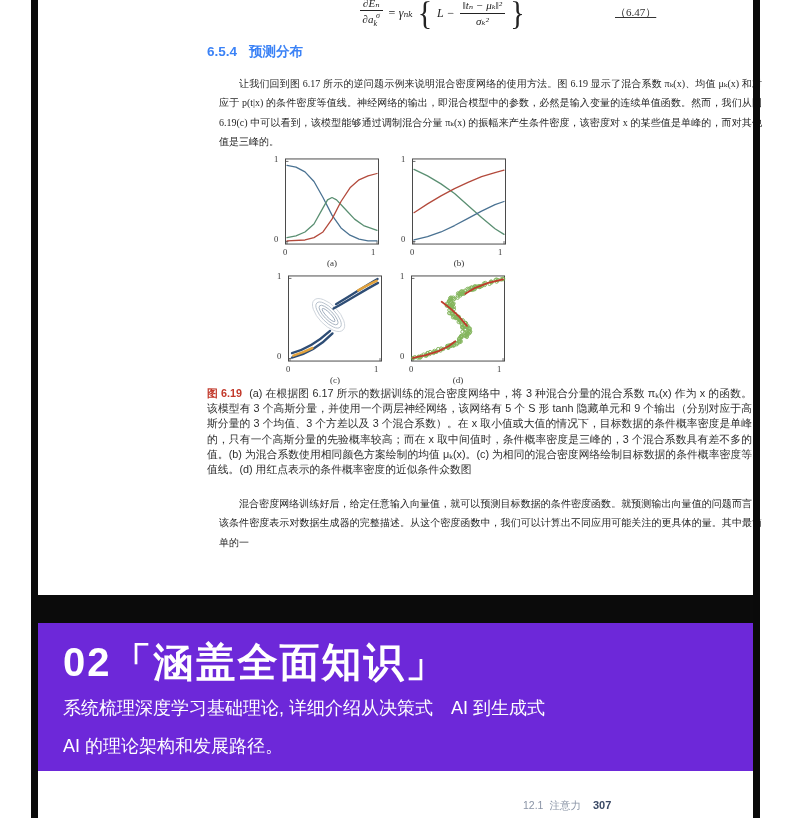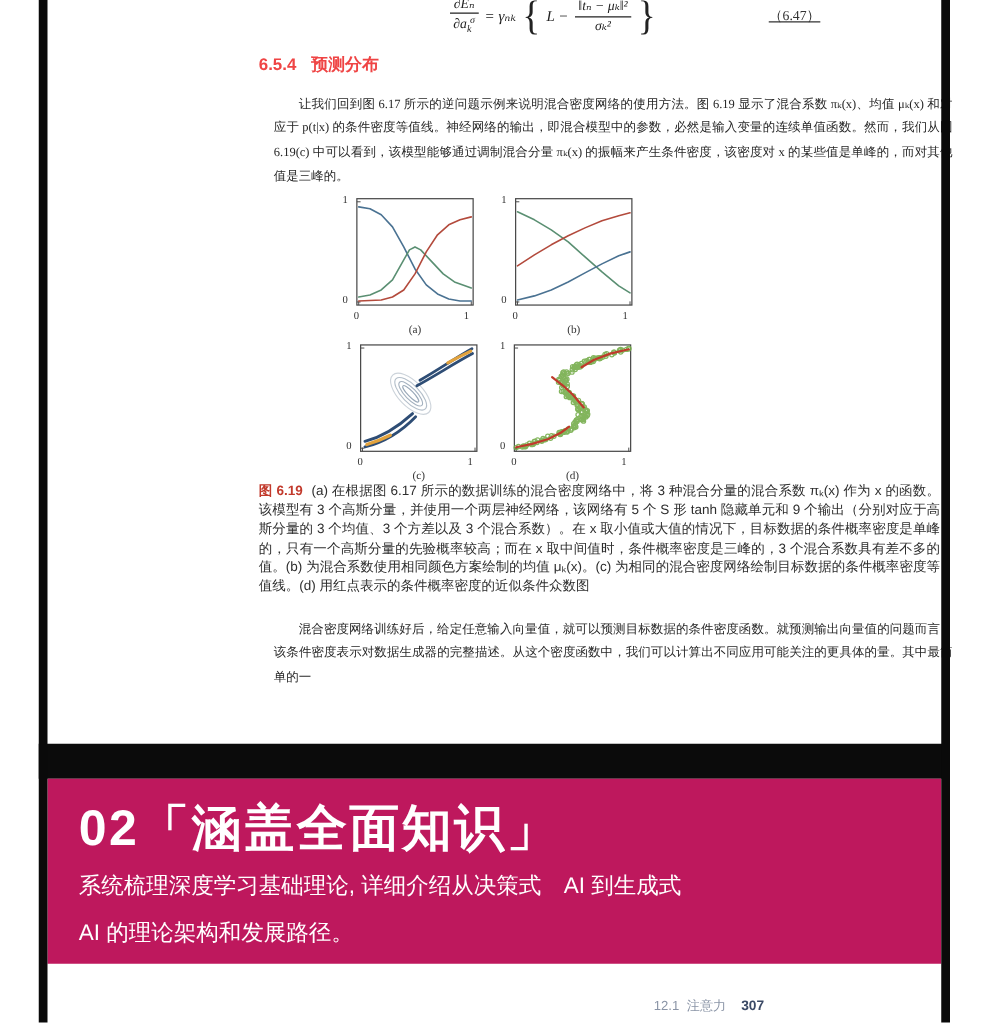--- a/index.html
+++ b/index.html
@@ -19,21 +19,21 @@
   .frac .num{border-bottom:1px solid #222;padding:0 3px 1px 3px;}
   .frac .den{padding-top:1px;}
   .frac sub{font-size:8px;}
   .frac sup{font-size:8px;margin-left:-1px;}
   .brace{font-size:30px;font-style:normal;font-weight:300;color:#222;transform:scaleY(1.1);}
   .eqmid{font-size:12px;}
   .eq-number{position:absolute;left:577px;top:5px;font-size:11px;color:#333;text-decoration:underline;}
 
   
   .section-heading{position:absolute;left:169px;top:43px;font-family:"Liberation Sans","DejaVu Sans",sans-serif;
-                   font-weight:bold;font-size:13.5px;color:#ef4444;}
+                   font-weight:bold;font-size:13.5px;color:#3b82f6;}
   .section-heading .st{margin-left:12px;}
   .para{position:absolute;left:169px;width:543px;margin:12px;font-size:10px;line-height:19.4px;
         color:#262626;text-align:justify;text-indent:2em;}
   #p1{top:62px;}
   #p2{top:482px;}
 
   
   .subplot{position:absolute;width:94px;height:87px;}
   .subplot svg{display:block;width:94px;height:87px;overflow:visible;}
   .frame{fill:none;stroke:#4a4a4a;stroke-width:1;}
@@ -371,21 +371,21 @@
 
     <p class="caption">
       <span class="cap-label">图 6.19</span><span>(a) 在根据图 6.17 所示的数据训练的混合密度网络中，将 3 种混合分量的混合系数 πₖ(x) 作为 x 的函数。该模型有 3 个高斯分量，并使用一个两层神经网络，该网络有 5 个 S 形 tanh 隐藏单元和 9 个输出（分别对应于高斯分量的 3 个均值、3 个方差以及 3 个混合系数）。在 x 取小值或大值的情况下，目标数据的条件概率密度是单峰的，只有一个高斯分量的先验概率较高；而在 x 取中间值时，条件概率密度是三峰的，3 个混合系数具有差不多的值。(b) 为混合系数使用相同颜色方案绘制的均值 μₖ(x)。(c) 为相同的混合密度网络绘制目标数据的条件概率密度等值线。(d) 用红点表示的条件概率密度的近似条件众数图</span>
     </p>
 
     <p class="para" id="p2">混合密度网络训练好后，给定任意输入向量值，就可以预测目标数据的条件密度函数。就预测输出向量值的问题而言，该条件密度表示对数据生成器的完整描述。从这个密度函数中，我们可以计算出不同应用可能关注的更具体的量。其中最简单的一</p>
   </div>
 
   <div class="divider"></div>
 
-  <div class="banner" style="background: #be185d;">
+  <div class="banner" style="background: #6d28d9;">
     <div class="banner-heading">02「涵盖全面知识」</div>
     <div class="banner-body">
       <div>系统梳理深度学习基础理论, 详细介绍从决策式　AI 到生成式</div>
       <div>AI 的理论架构和发展路径。</div>
     </div>
   </div>
 
   <div class="footer">
     <span class="f-sec">12.1</span><span class="f-sec">注意力</span><span class="f-page">307</span>
   </div>

